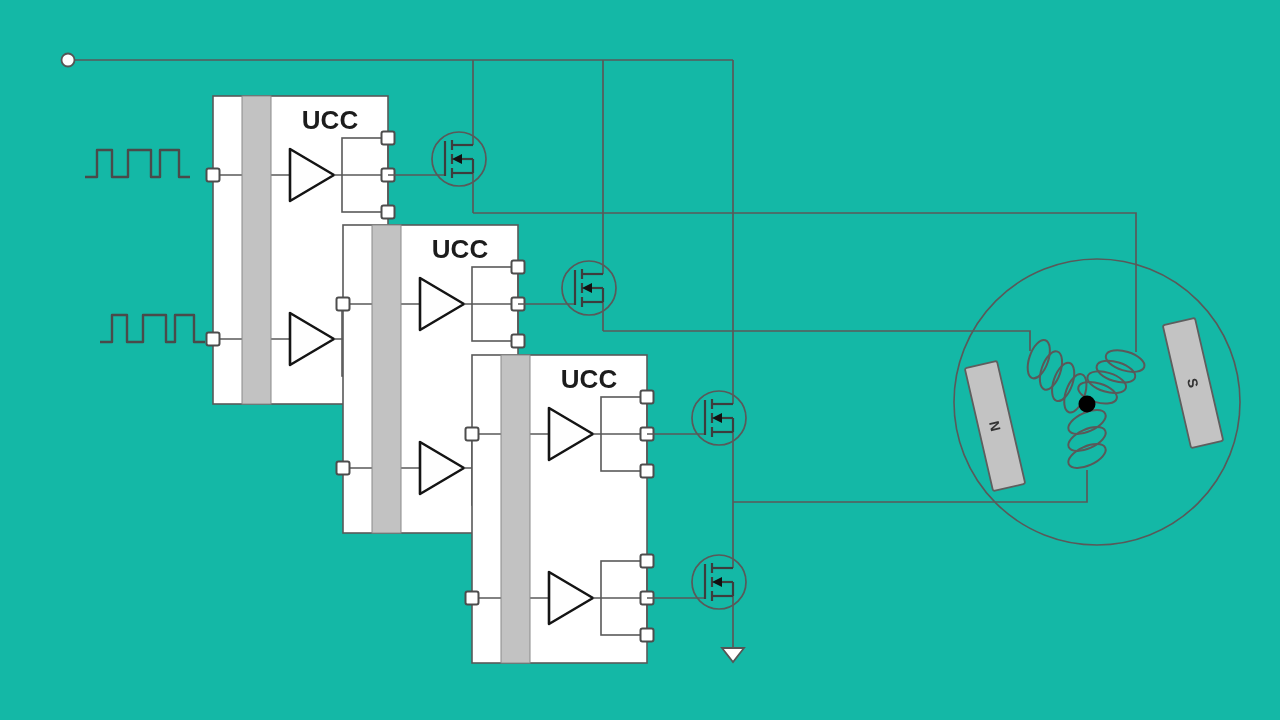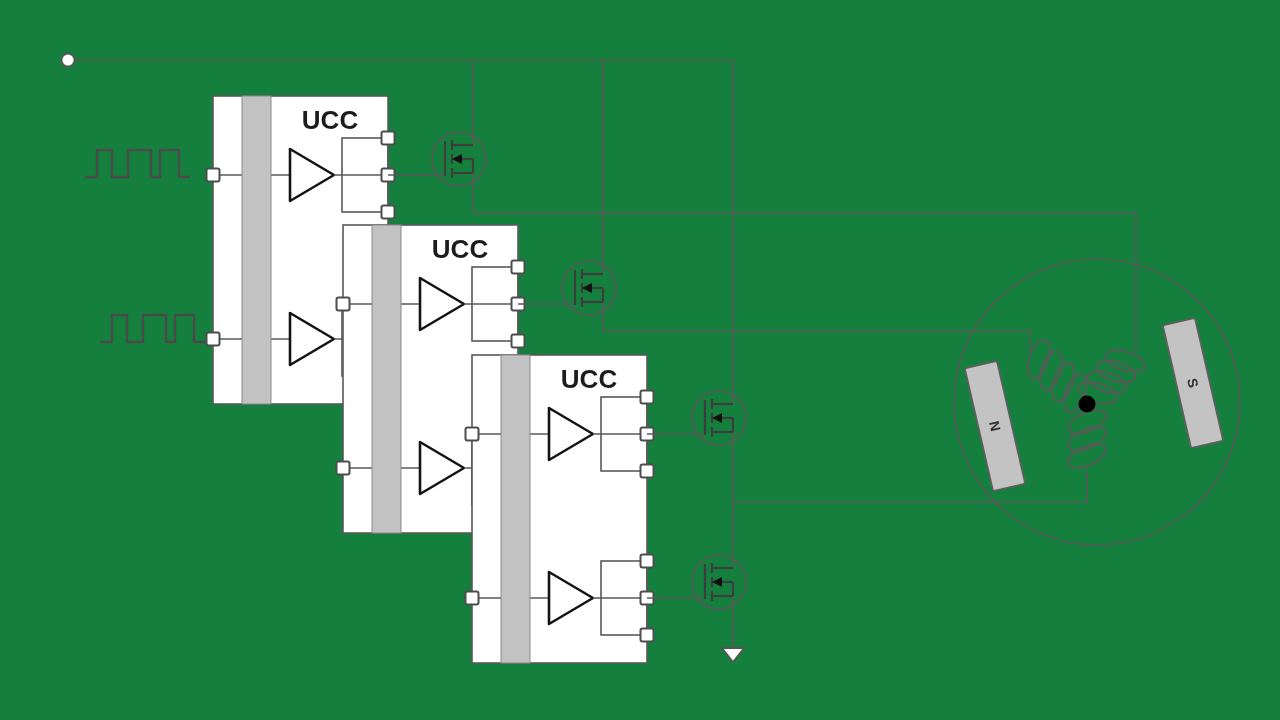--- a/index.html
+++ b/index.html
@@ -1,16 +1,16 @@
 <!DOCTYPE html>
 <html><head>
 <meta charset="utf-8">
 <style>
   html,body{margin:0;padding:0;background:#ffffff;}
-  #stage{position:relative;width:1280px;height:720px;background:#15803d;overflow:hidden;
+  #stage{position:relative;width:1280px;height:720px;background:#14b8a6;overflow:hidden;
          font-family:"Liberation Sans", sans-serif;}
   svg text{font-family:"Liberation Sans", sans-serif;}
 </style>
 </head>
 <body>
 
 <div id="stage">
   <svg id="schematic" width="1280" height="720" viewBox="0 0 1280 720" xmlns="http://www.w3.org/2000/svg">
       <g transform="translate(213 96)">
         <rect x="0" y="0" width="175" height="308" fill="#fff" stroke="#595959" stroke-width="1.6"></rect>

